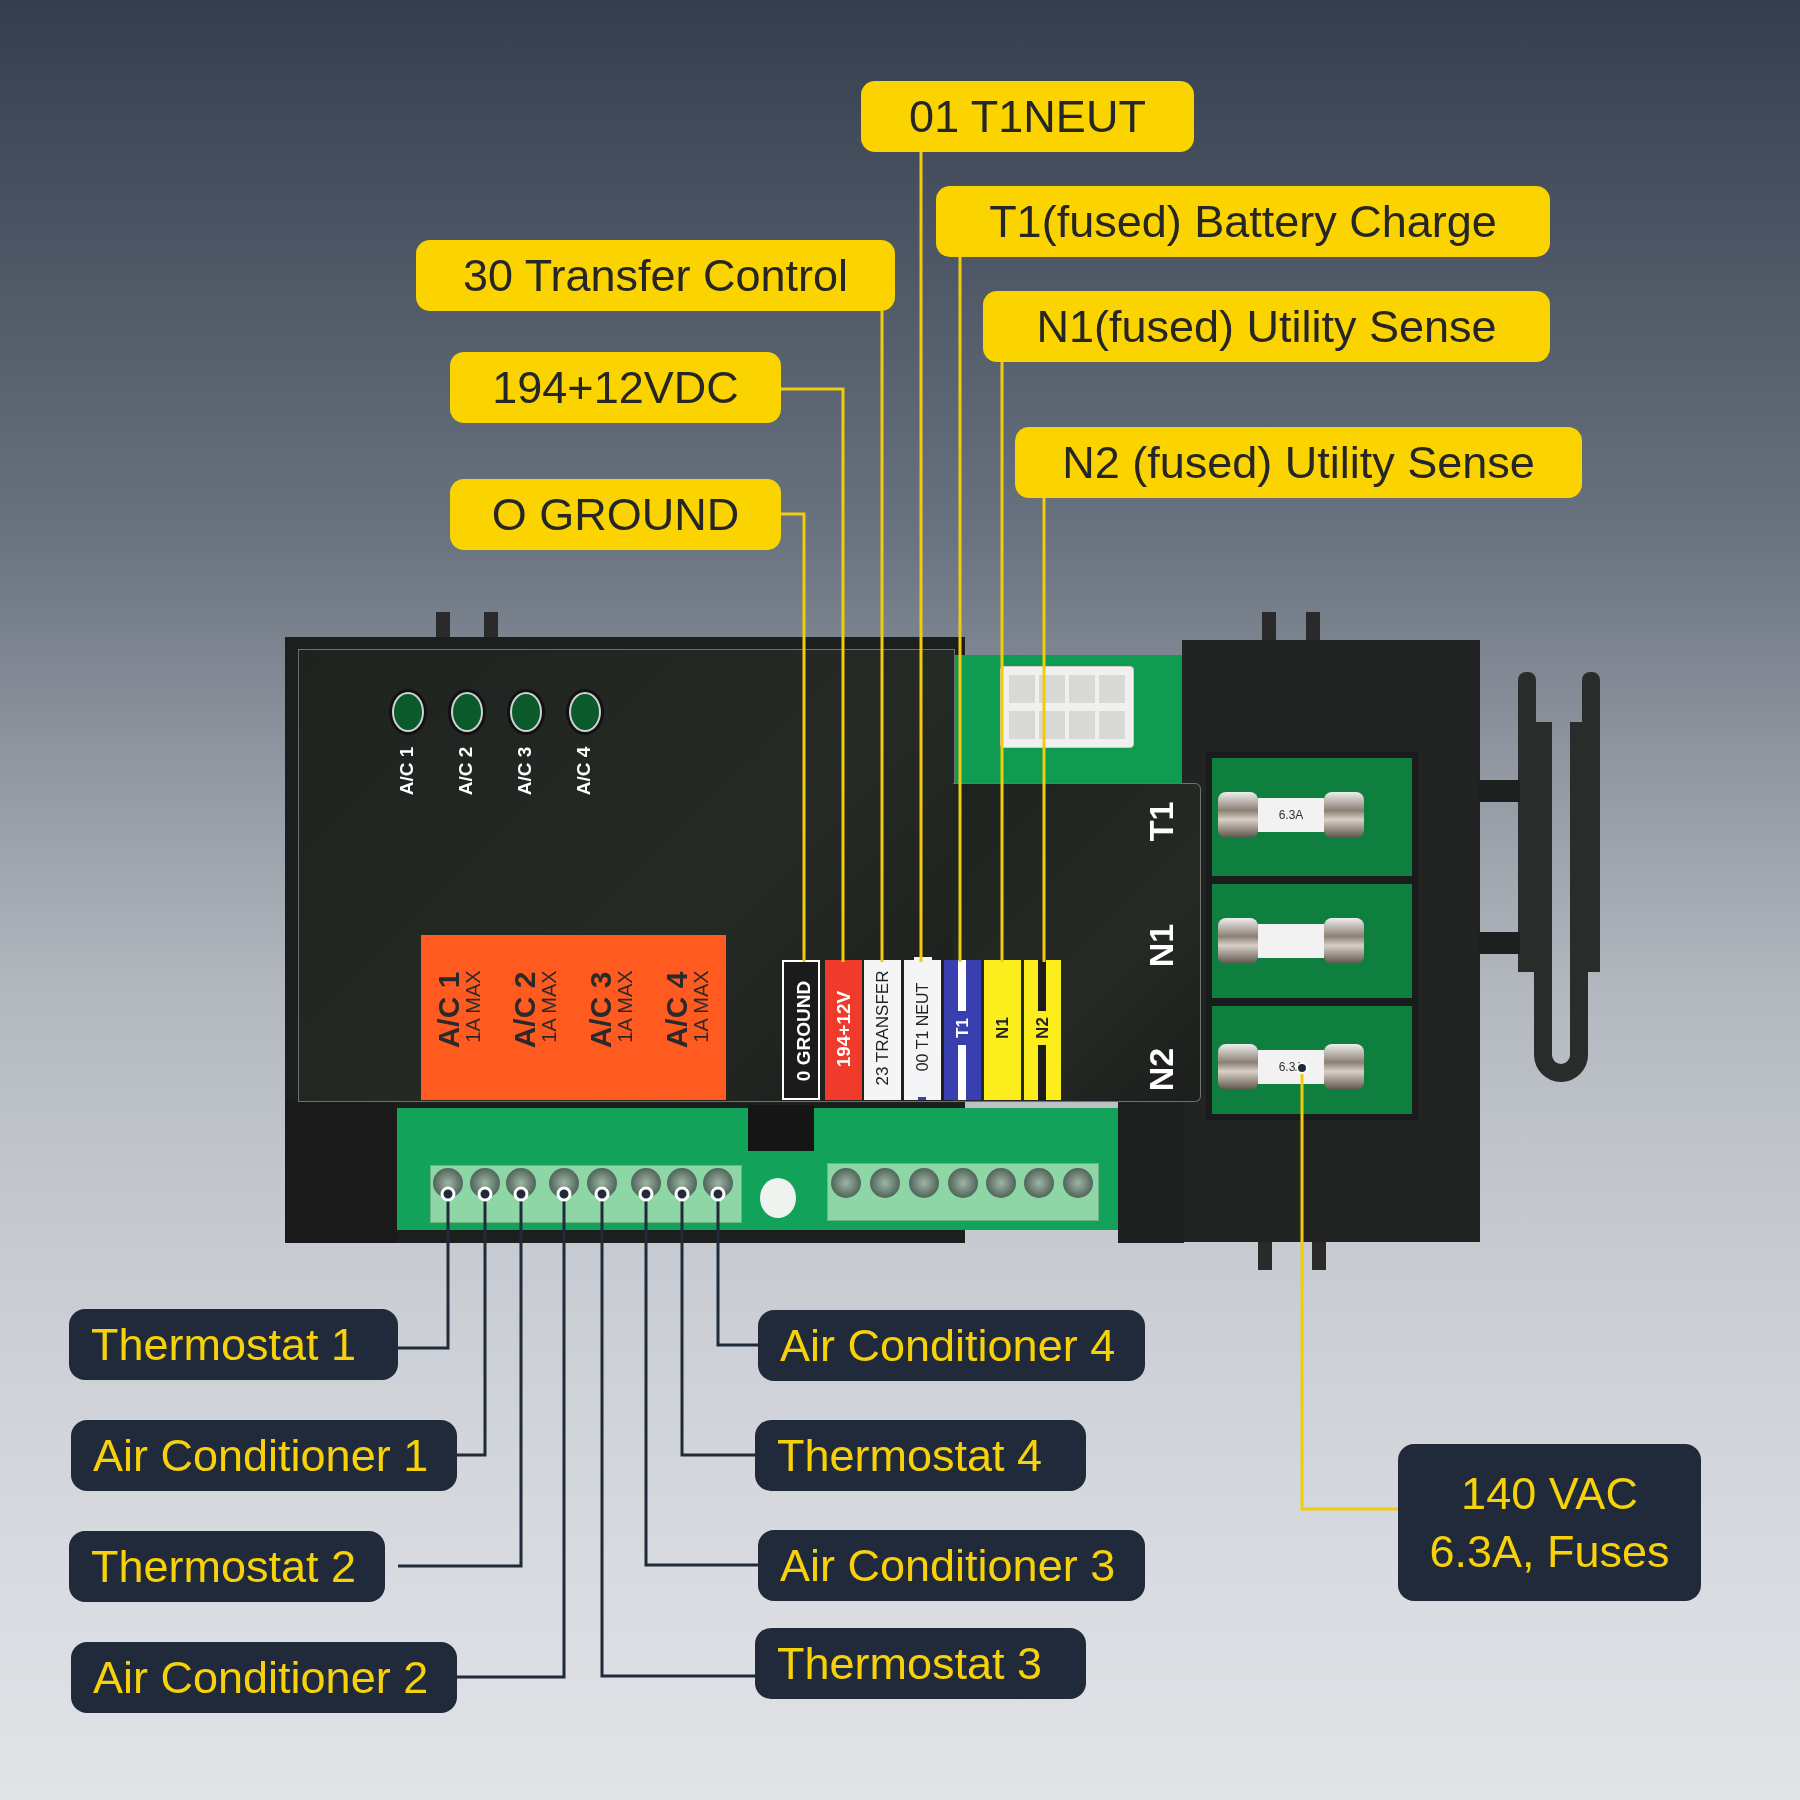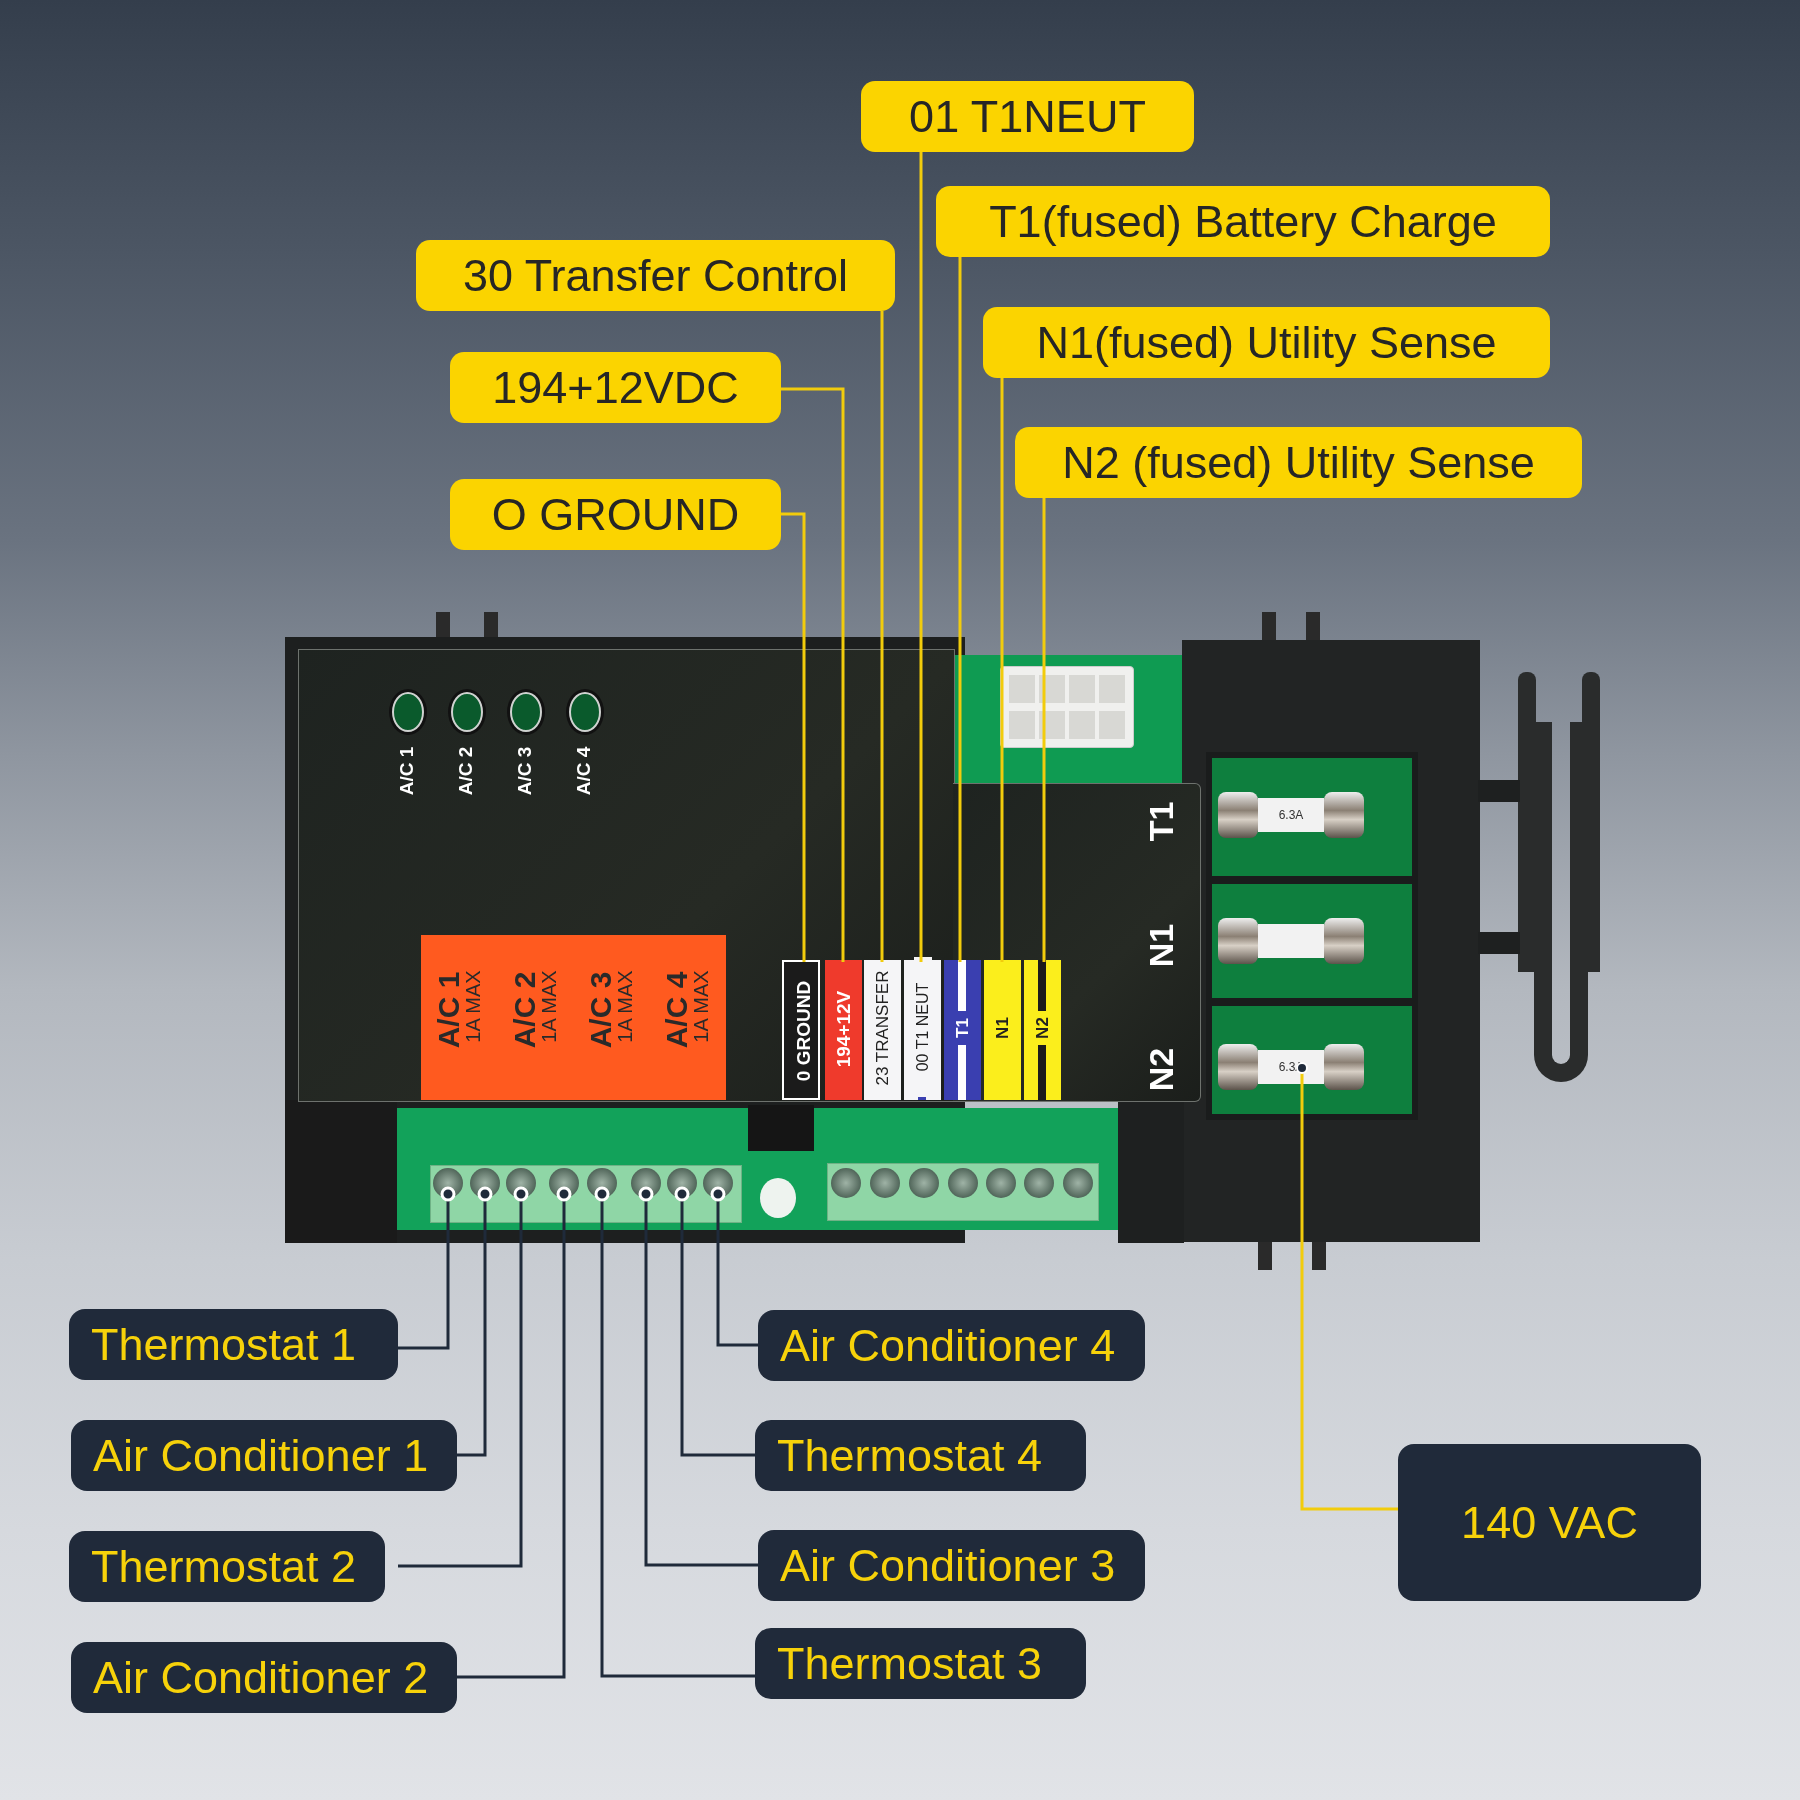--- a/index.html
+++ b/index.html
@@ -199,29 +199,30 @@
     <circle cx="602" cy="1194" r="6"></circle>
     <circle cx="646" cy="1194" r="6"></circle>
     <circle cx="682" cy="1194" r="6"></circle>
     <circle cx="718" cy="1194" r="6"></circle>
   </g>
 </svg>
 
 <div class="ylabel" style="left:861px;top:81px;width:333px;height:71px;">01 T1NEUT</div>
 <div class="ylabel" style="left:936px;top:186px;width:614px;height:71px;">T1(fused) Battery Charge</div>
 <div class="ylabel" style="left:416px;top:240px;width:479px;height:71px;">30 Transfer Control</div>
-<div class="ylabel" style="left:983px;top:291px;width:567px;height:71px;margin-top:16px;">N1(fused) Utility Sense</div>
+<div class="ylabel" style="left:983px;top:291px;width:567px;height:71px;">N1(fused) Utility Sense</div>
 <div class="ylabel" style="left:450px;top:352px;width:331px;height:71px;">194+12VDC</div>
 <div class="ylabel" style="left:1015px;top:396px;width:567px;height:71px;margin-top:31px;">N2 (fused) Utility Sense</div>
 <div class="ylabel" style="left:450px;top:479px;width:331px;height:71px;">O GROUND</div>
 
 <div class="dlabel" style="left:69px;top:1309px;width:329px;height:71px;">Thermostat 1</div>
 <div class="dlabel" style="left:71px;top:1420px;width:386px;height:71px;">Air Conditioner 1</div>
 <div class="dlabel" style="left:69px;top:1531px;width:316px;height:71px;">Thermostat 2</div>
 <div class="dlabel" style="left:71px;top:1642px;width:386px;height:71px;">Air Conditioner 2</div>
 <div class="dlabel" style="left:758px;top:1310px;width:387px;height:71px;">Air Conditioner 4</div>
 <div class="dlabel" style="left:755px;top:1420px;width:331px;height:71px;">Thermostat 4</div>
 <div class="dlabel" style="left:758px;top:1530px;width:387px;height:71px;">Air Conditioner 3</div>
 <div class="dlabel" style="left:755px;top:1628px;width:331px;height:71px;">Thermostat 3</div>
 
 <div class="dlabel vac" style="left:1398px;top:1444px;width:303px;height:157px;">
   <span>140 VAC</span>
+  <span>6.3A, Fuses</span>
 </div>
 
 </body></html>

